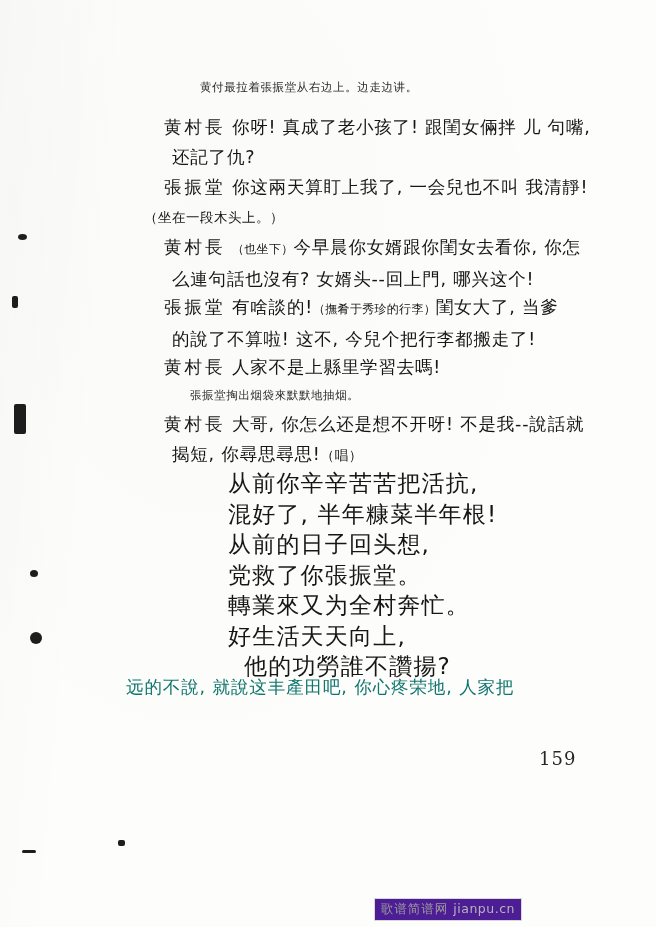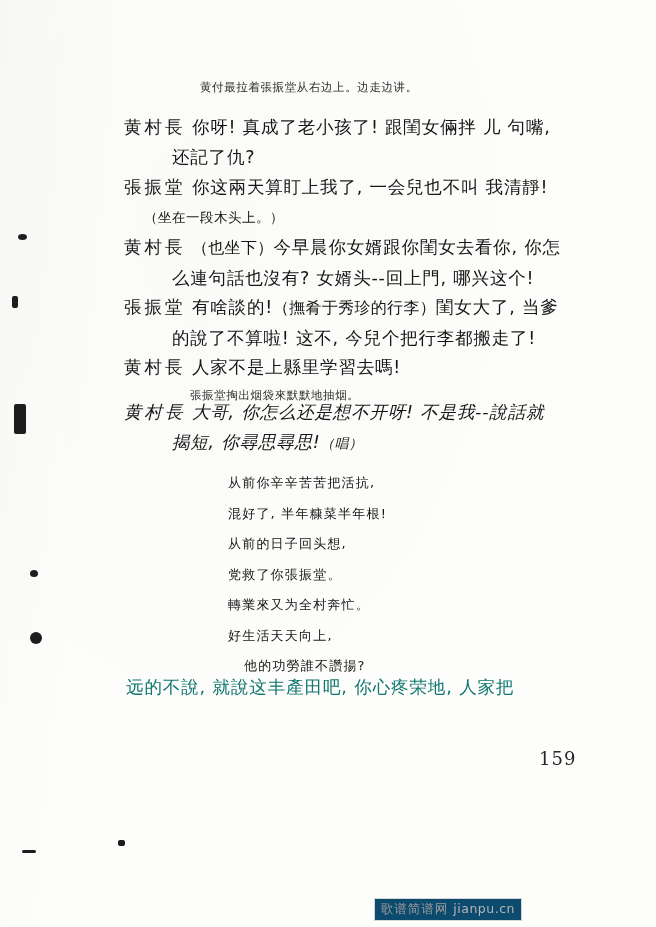--- a/index.html
+++ b/index.html
@@ -48,41 +48,42 @@
     position: absolute;
     font-size: 17.5px;
     line-height: 30px;
     color: #161616;
     letter-spacing: 0.8px;
   }
   .speaker {
     display: inline-block;
     min-width: 68px;
     letter-spacing: 3px;
+    margin-left: 40px;
   }
   .speech {
     display: inline;
   }
   .cont {
     display: block;
     letter-spacing: 0.8px;
   }
   .paren-note {
     font-size: 13.5px;
     letter-spacing: 0.5px;
   }
   .inline-note {
-    font-size: 16px;
+    font-size: 12px;
     letter-spacing: 0.3px;
   }
 
   
   .verse {
     position: absolute;
-    font-size: 13px;
+    font-size: 23px;
     line-height: 30.5px;
     letter-spacing: 1.2px;
     color: #161616;
   }
   .verse div { white-space: nowrap; }
 
   
   .closing {
     position: absolute;
     font-size: 17.5px;
@@ -112,21 +113,21 @@
   
   .watermark {
     position: absolute;
     right: 8px;
     bottom: 6px;
     font-size: 12.5px;
     color: #9b9b9b;
     letter-spacing: 1px;
     border: 1px solid #d8d8d8;
     padding: 2px 6px;
-    background: #0c4a6e;
+    background: #4c1d95;
   }
   .watermark .site {
     color: #b5b5b5;
     font-family: "DejaVu Sans", sans-serif;
     letter-spacing: 0.5px;
   }
 </style>
 </head>
 <body>
 
@@ -162,21 +163,21 @@
       <span class="speaker">張振堂</span><span class="speech">有啥談的!</span><span class="inline-note">（撫肴于秀珍的行李）</span><span class="speech">閨女大了, 当爹</span>
       <span class="cont" style="margin-left:48px;">的說了不算啦! 这不, 今兒个把行李都搬走了!</span>
     </div>
 
     <div class="line-block" style="left:124px; top:352px; width:470px;">
       <span class="speaker">黄村長</span><span class="speech">人家不是上縣里学習去嗎!</span>
     </div>
 
     <div class="stage-dir" style="left:190px; top:388px;">張振堂掏出烟袋來默默地抽烟。</div>
 
-    <div class="line-block" style="left:124px; top:397px; width:490px;font-style:italic;">
+    <div class="line-block" style="left:124px; top:409px; width:490px;">
       <span class="speaker">黄村長</span><span class="speech">大哥, 你怎么还是想不开呀! 不是我--說話就</span>
       <span class="cont" style="margin-left:48px;"><span>揭短, 你尋思尋思!</span><span class="paren-note">（唱）</span></span>
     </div>
 
     <div class="verse" style="left:228px; top:468px;">
       <div>从前你辛辛苦苦把活抗,</div>
       <div>混好了, 半年糠菜半年根!</div>
       <div>从前的日子回头想,</div>
       <div>党救了你張振堂。</div>
       <div>轉業來又为全村奔忙。</div>

